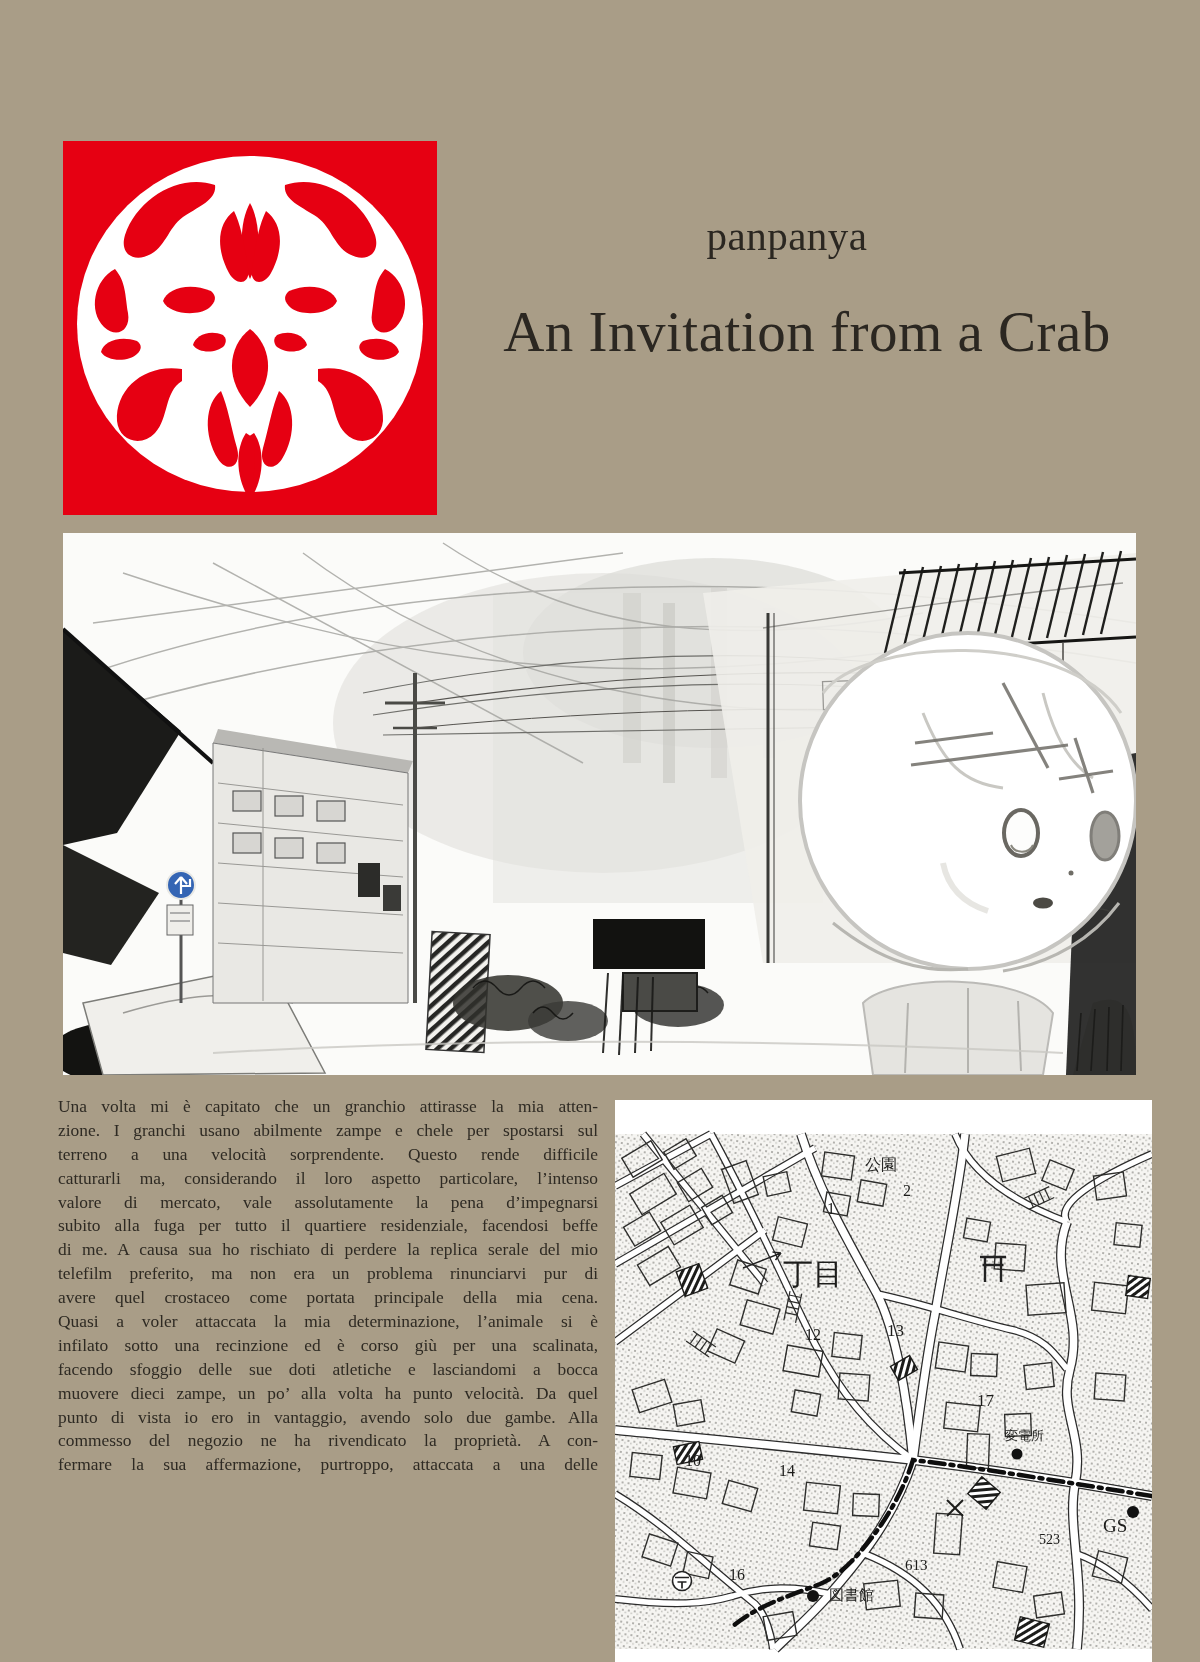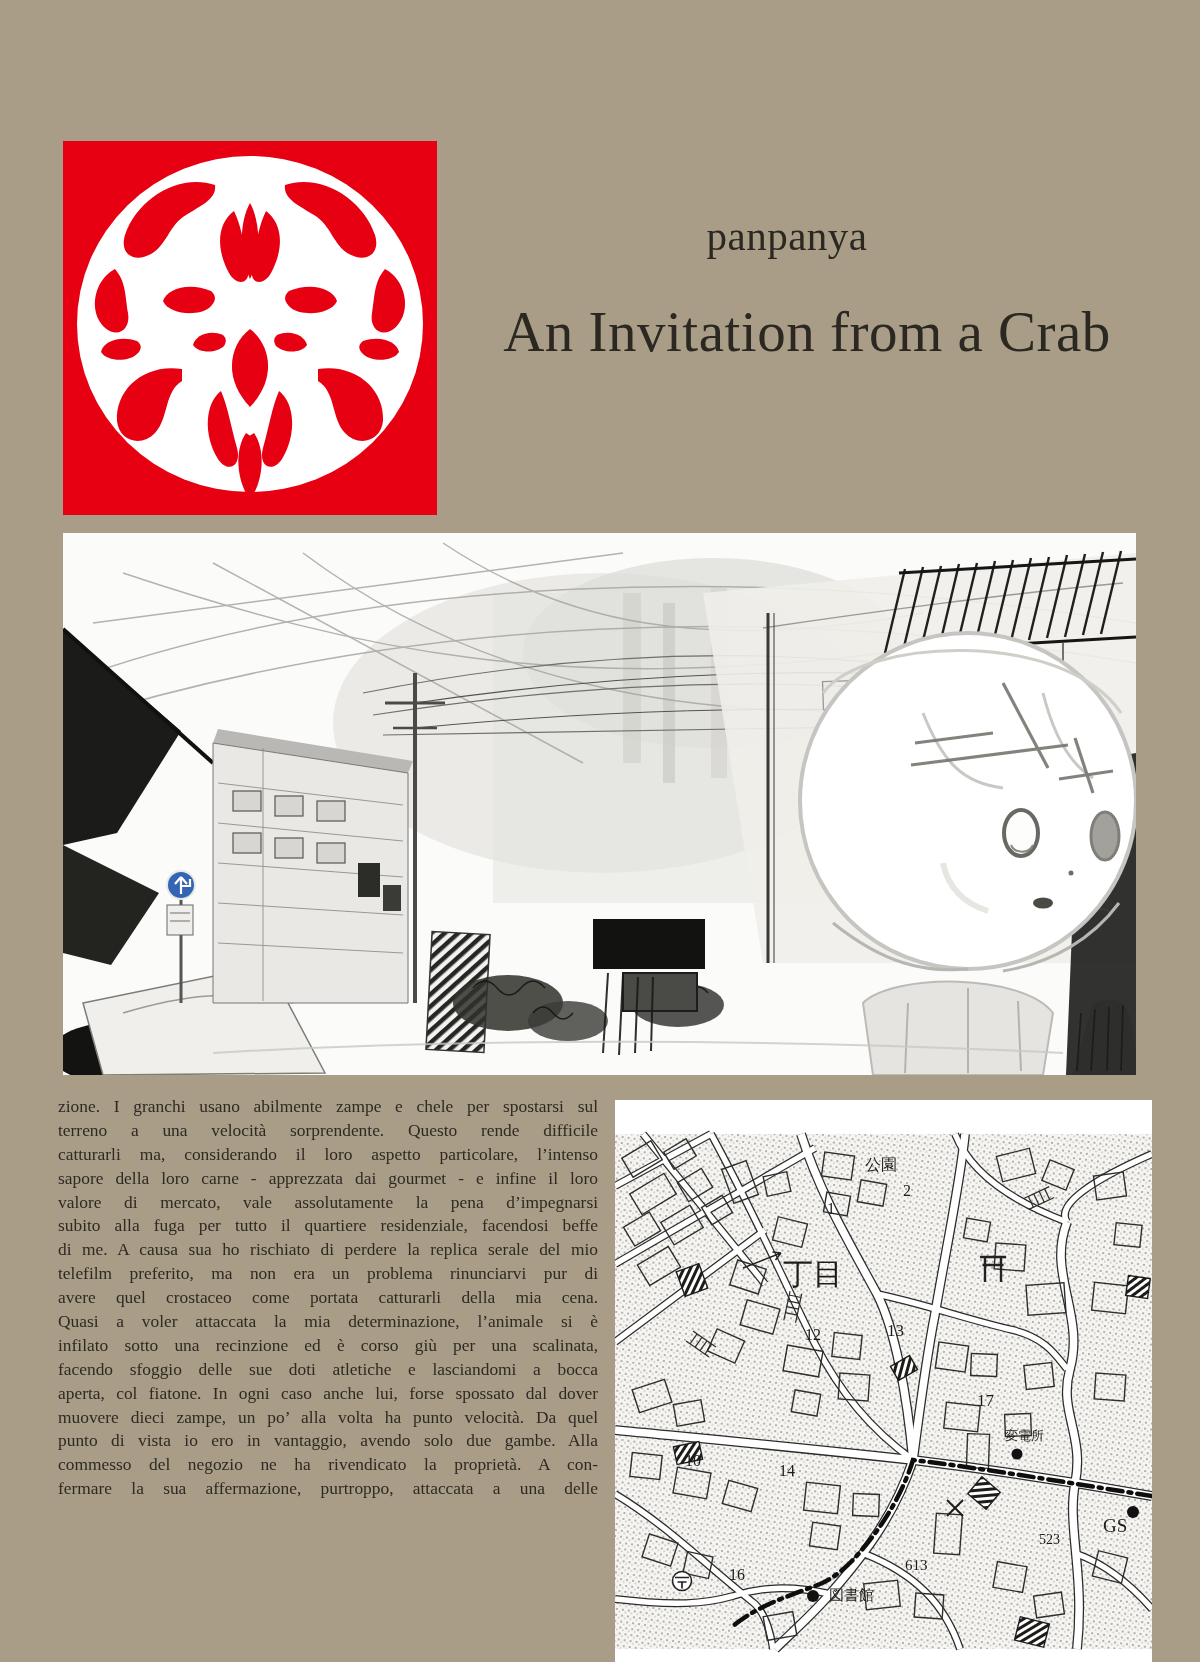--- a/index.html
+++ b/index.html
@@ -258,33 +258,32 @@
       <g stroke="#1c1c1a" stroke-width="1.6">
         <line x1="1018" y1="480" x2="1014" y2="538"></line>
           <line x1="1032" y1="476" x2="1028" y2="538"></line>
         <line x1="1046" y1="474" x2="1044" y2="538"></line>
           <line x1="1060" y1="472" x2="1058" y2="538"></line>
       </g>
     </svg>
   </div>
 
   <div class="story">
+    <div class="line">Una volta mi è capitato che un granchio attirasse la mia atten-</div>
     <div class="line">zione. I granchi usano abilmente zampe e chele per spostarsi sul</div>
     <div class="line">terreno a una velocità sorprendente. Questo rende difficile</div>
     <div class="line">catturarli ma, considerando il loro aspetto particolare, l’intenso</div>
-    <div class="line">sapore della loro carne - apprezzata dai gourmet - e infine il loro</div>
     <div class="line">valore di mercato, vale assolutamente la pena d’impegnarsi</div>
     <div class="line">subito alla fuga per tutto il quartiere residenziale, facendosi beffe</div>
     <div class="line">di me. A causa sua ho rischiato di perdere la replica serale del mio</div>
     <div class="line">telefilm preferito, ma non era un problema rinunciarvi pur di</div>
-    <div class="line">avere quel crostaceo come portata catturarli della mia cena.</div>
+    <div class="line">avere quel crostaceo come portata principale della mia cena.</div>
     <div class="line">Quasi a voler attaccata la mia determinazione, l’animale si è</div>
     <div class="line">infilato sotto una recinzione ed è corso giù per una scalinata,</div>
     <div class="line">facendo sfoggio delle sue doti atletiche e lasciandomi a bocca</div>
-    <div class="line">aperta, col fiatone. In ogni caso anche lui, forse spossato dal dover</div>
     <div class="line">muovere dieci zampe, un po’ alla volta ha punto velocità. Da quel</div>
     <div class="line">punto di vista io ero in vantaggio, avendo solo due gambe. Alla</div>
     <div class="line">commesso del negozio ne ha rivendicato la proprietà. A con-</div>
     <div class="line">fermare la sua affermazione, purtroppo, attaccata a una delle</div>
   </div>
 
   <div class="map-box">
     <svg viewBox="0 0 537 515">
       <defs>
         <pattern id="stip" width="6" height="6" patternUnits="userSpaceOnUse" patternTransform="rotate(8)">

